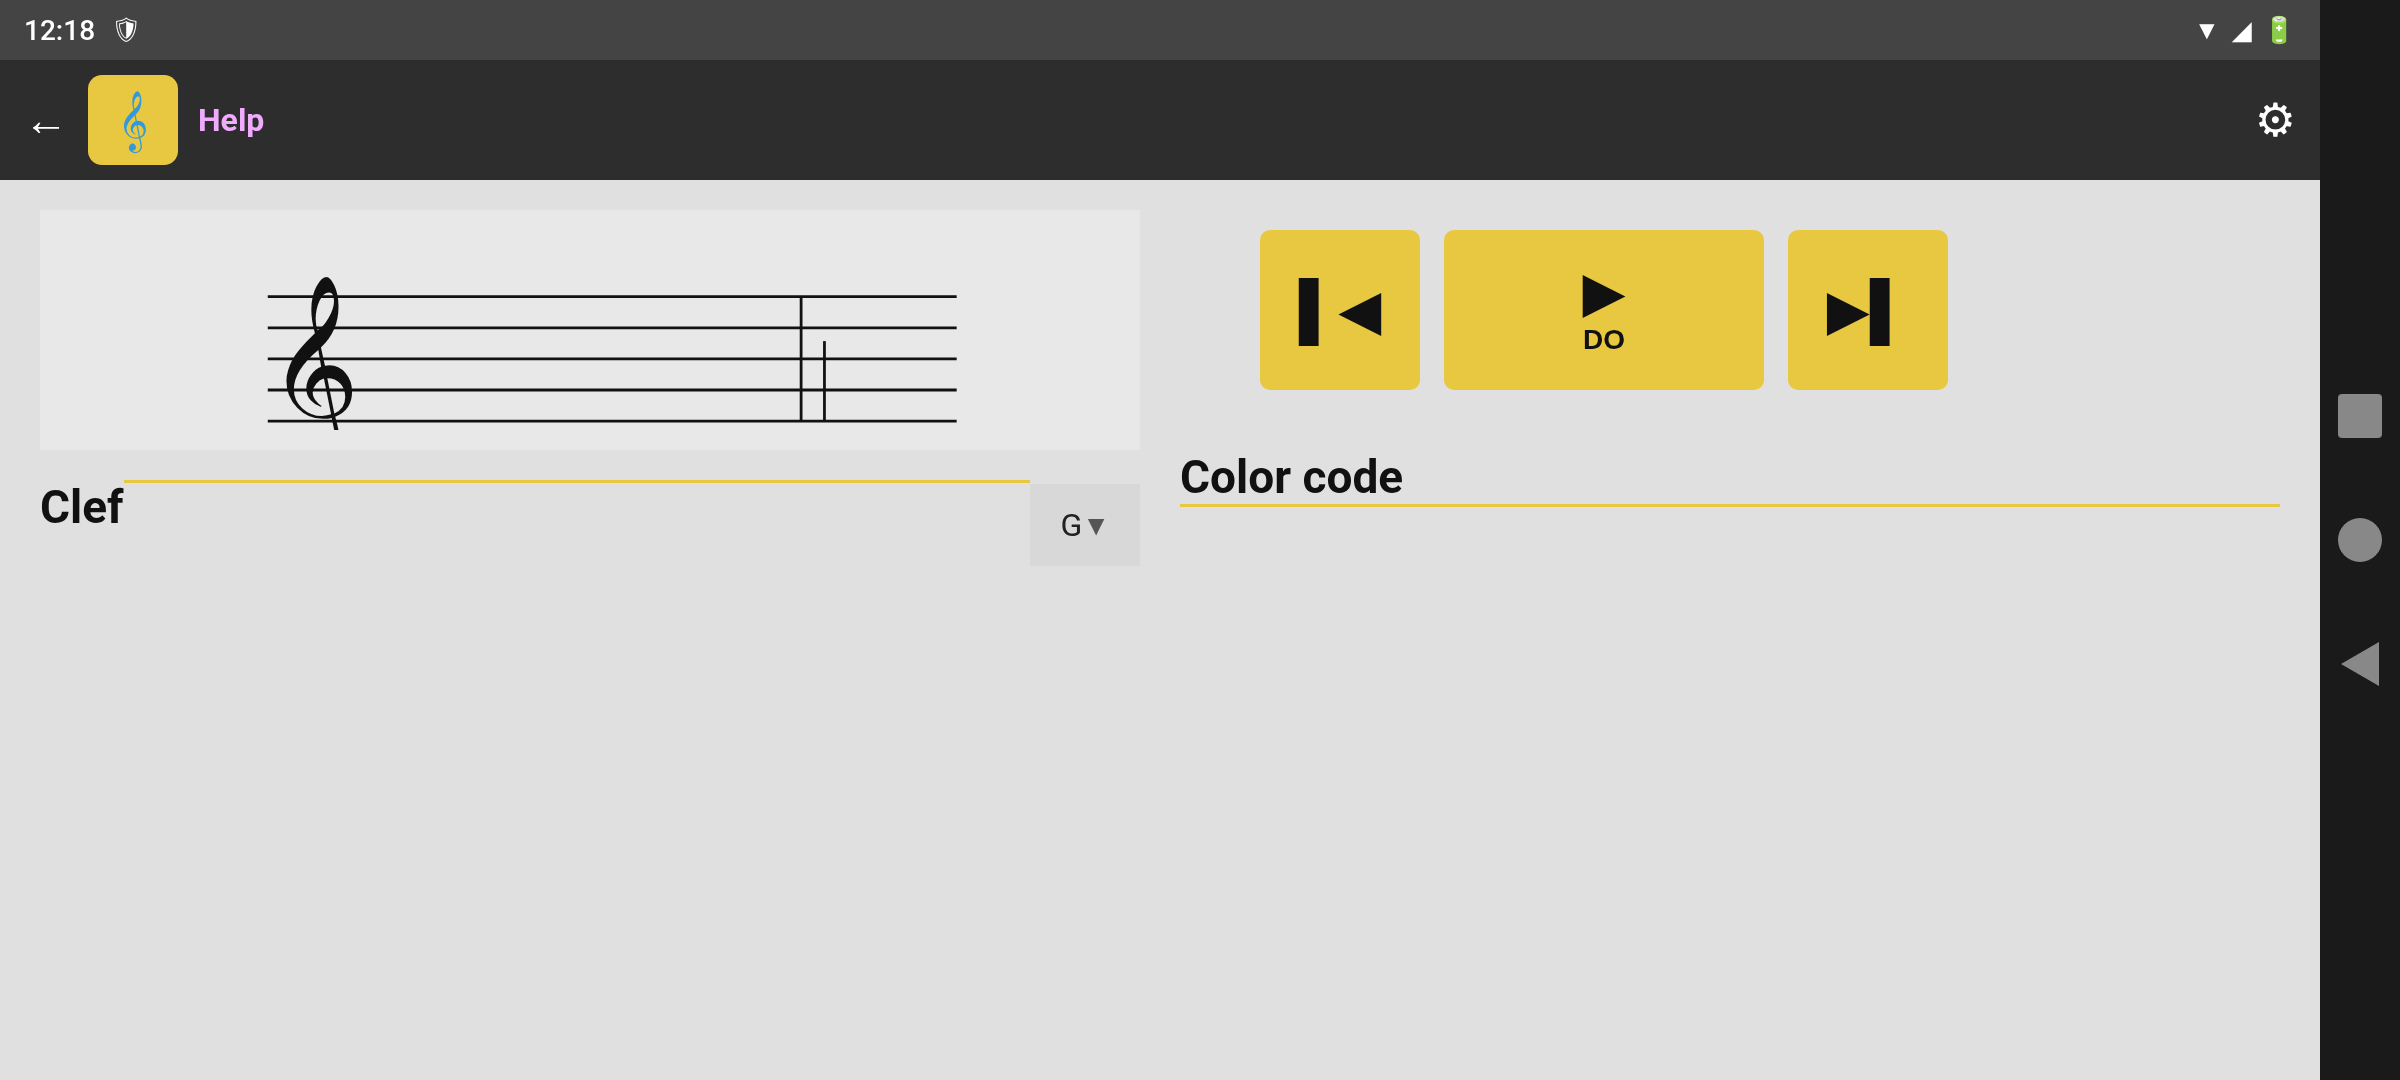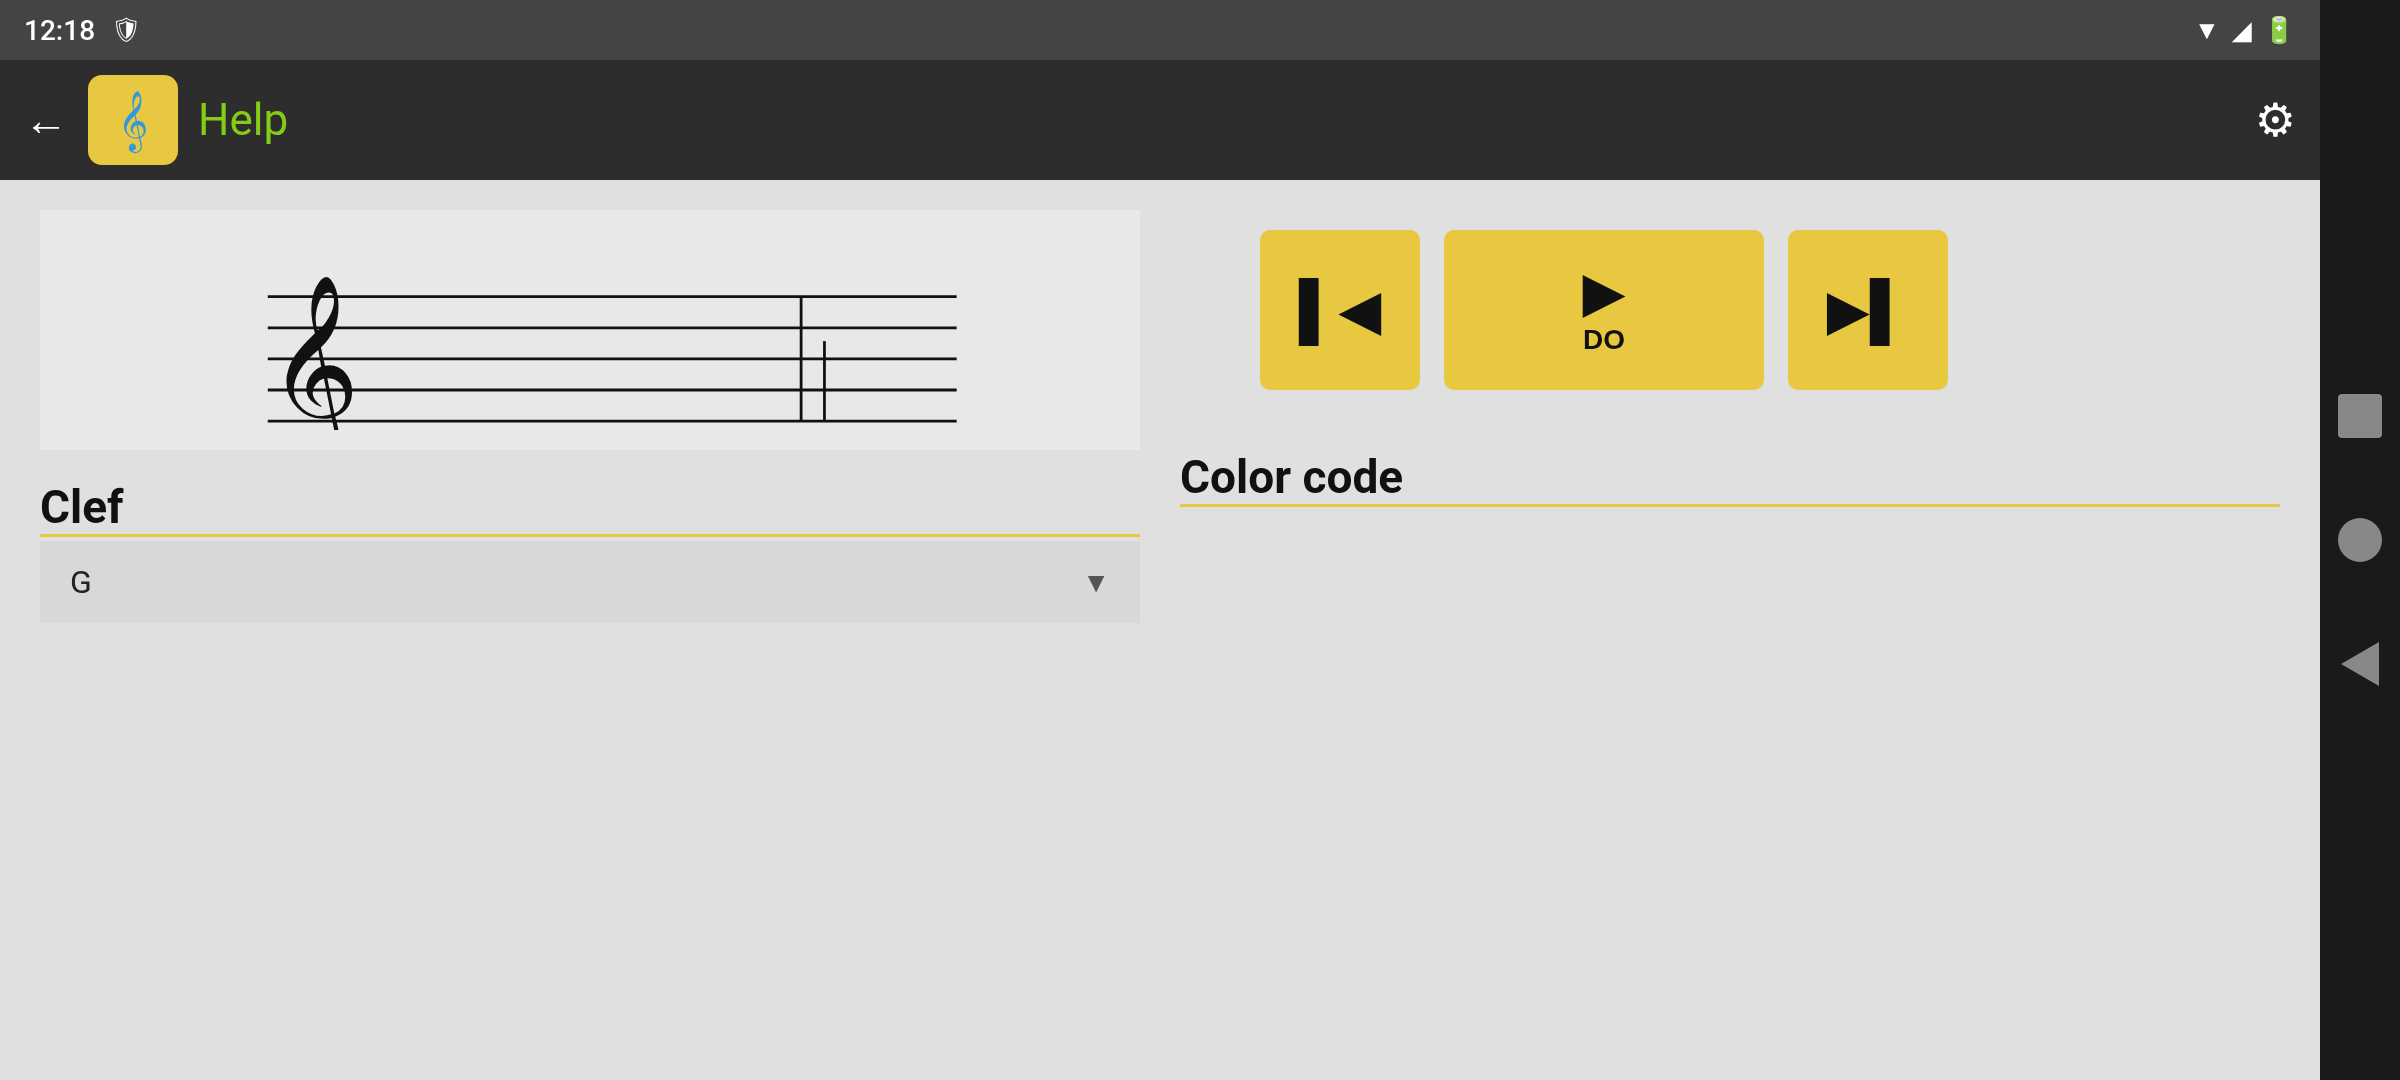--- a/index.html
+++ b/index.html
@@ -86,23 +86,23 @@
       display: flex;
       align-items: center;
       justify-content: center;
       margin-right: 20px;
       flex-shrink: 0;
     }
     .app-icon-inner {
       font-size: 52px;
     }
     .toolbar-title {
-      color: #84cc16;
-      font-size: 44px;
-      font-weight: 400;
+      color: #f0abfc;
+      font-size: 32px;
+      font-weight: 700;
       flex: 1;
     }
     .settings-button {
       color: #fff;
       font-size: 46px;
       cursor: pointer;
       background: none;
       border: none;
     }
 
@@ -133,21 +133,21 @@
       align-items: center;
       justify-content: center;
     }
     .staff-svg {
       width: 100%;
     }
 
     
     .clef-section {
       display: flex;
-      flex-direction: column;
+      flex-direction: row;
       gap: 0;
     }
     .section-title {
       font-size: 46px;
       font-weight: 700;
       color: #111;
     }
     .section-divider {
       height: 3px;
       background: #e8c840;

